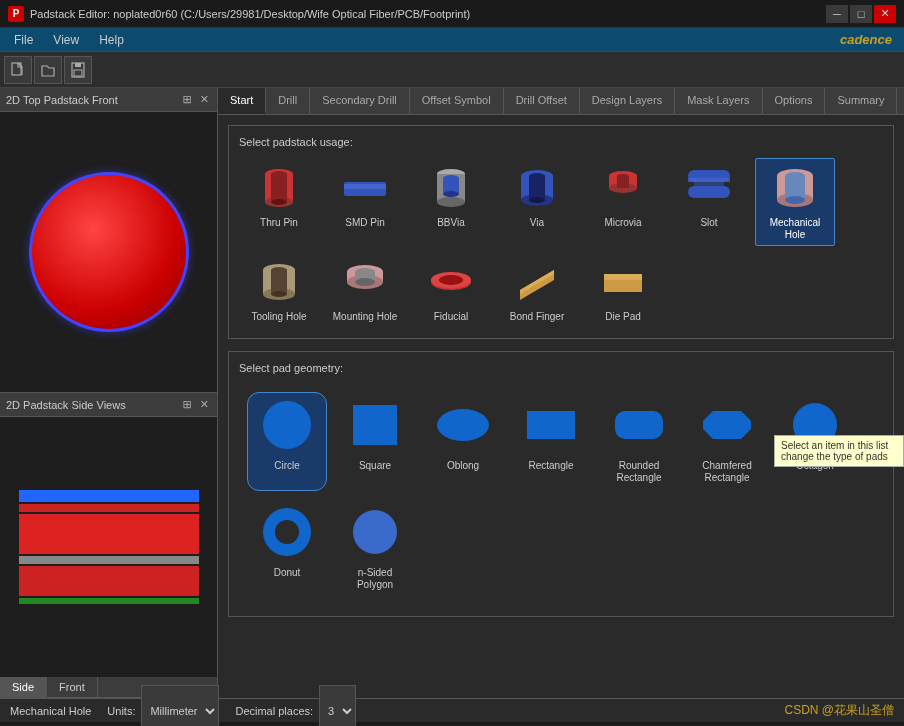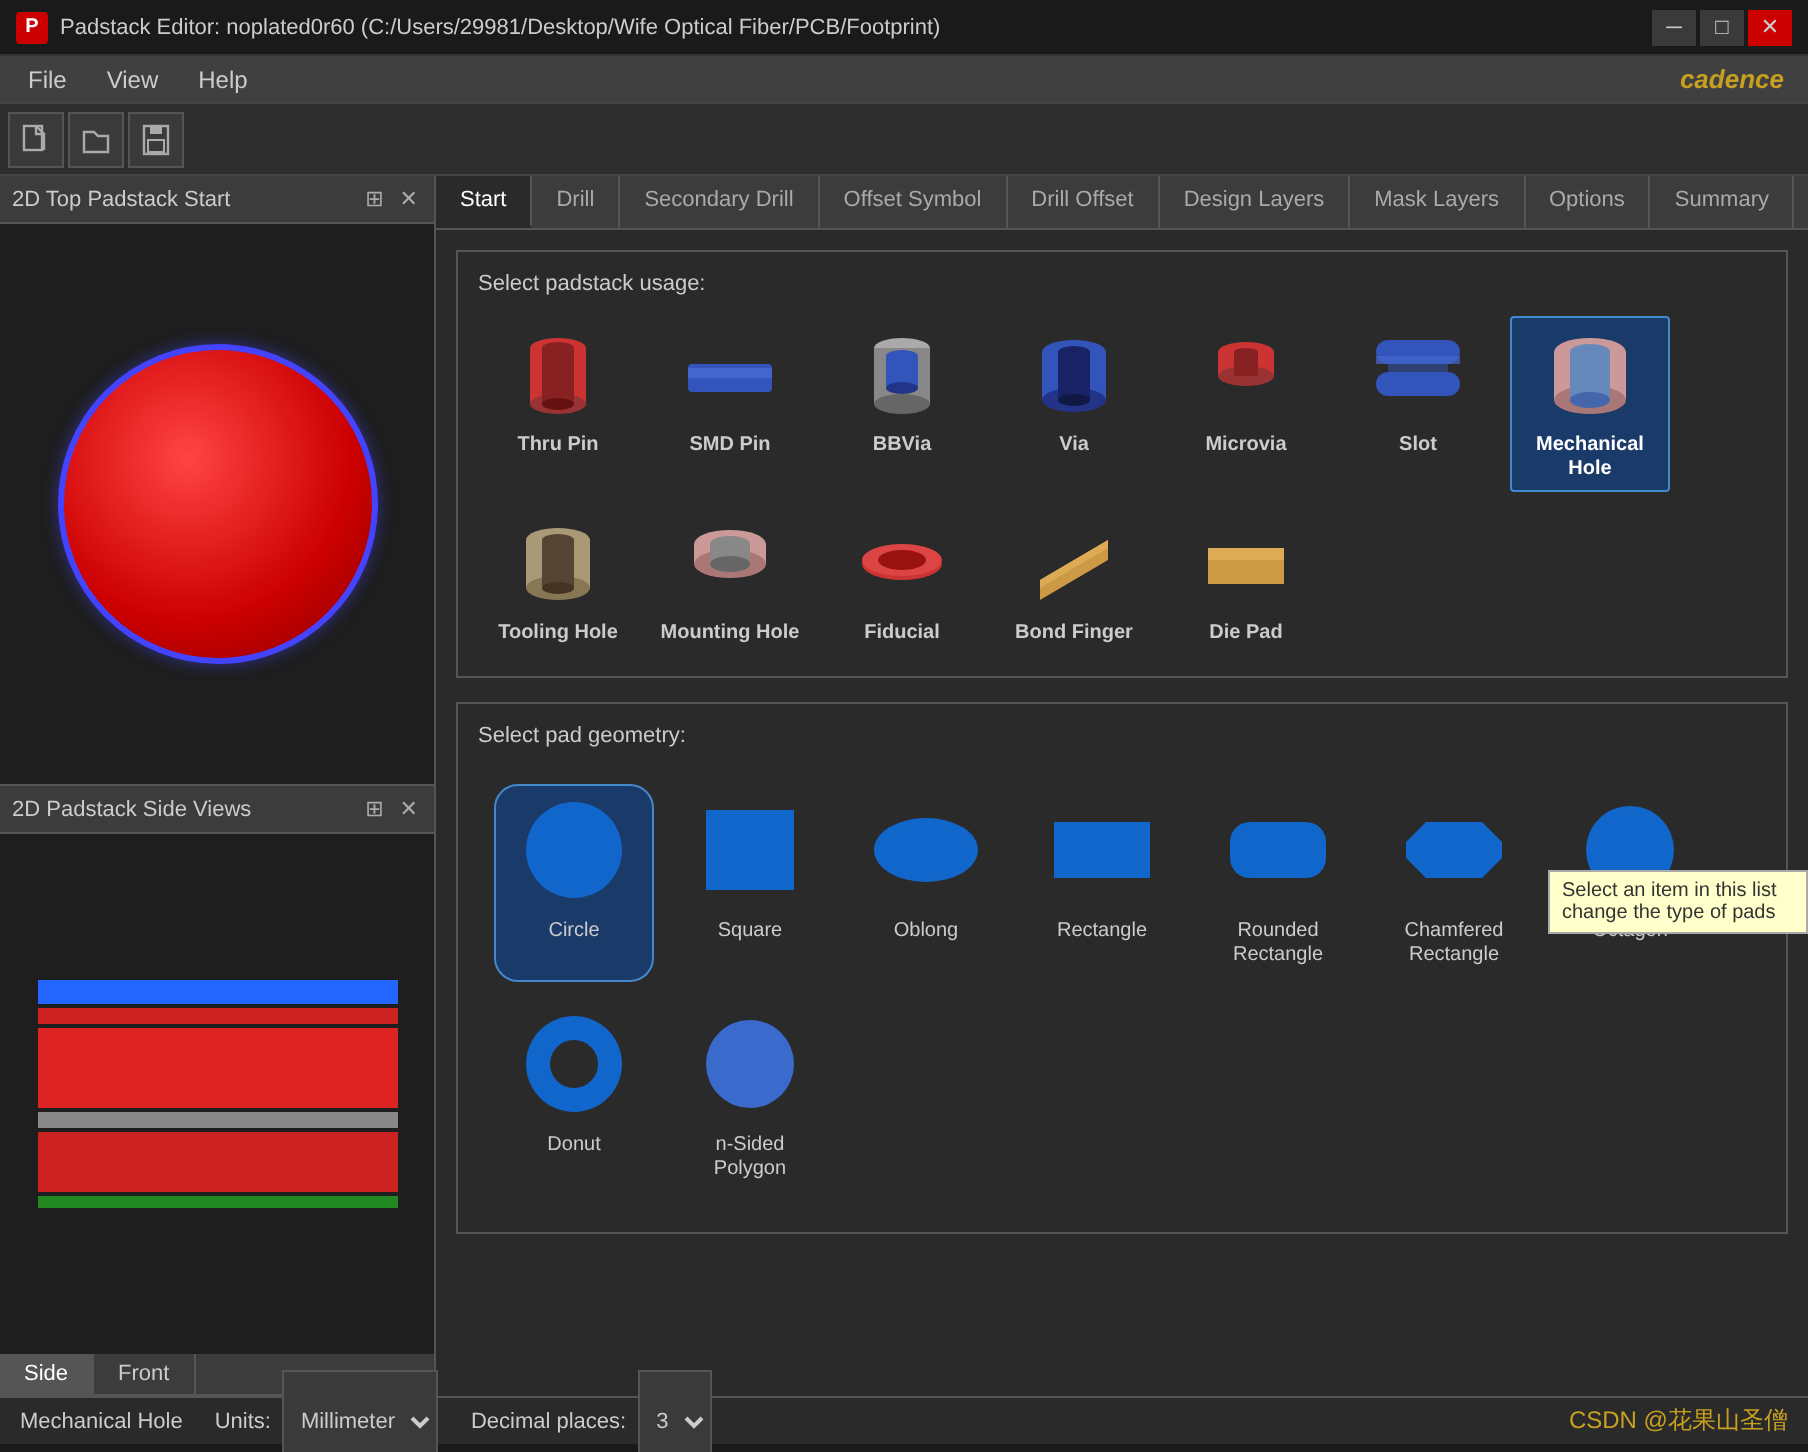--- a/index.html
+++ b/index.html
@@ -7,21 +7,21 @@
     
     
     #titlebar { background: #1a1a1a; height: 28px; display: flex; align-items: center; padding: 0 8px; border-bottom: 1px solid #333; }
     #titlebar .app-icon { width: 16px; height: 16px; background: #c00; border-radius: 2px; margin-right: 6px; font-size: 10px; display: flex; align-items: center; justify-content: center; color: white; font-weight: bold; }
     #titlebar .title { font-size: 11px; color: #ccc; flex: 1; }
     #titlebar .win-controls { display: flex; gap: 2px; }
     #titlebar .win-btn { width: 22px; height: 18px; background: #3a3a3a; border: none; color: #ccc; font-size: 11px; cursor: pointer; display: flex; align-items: center; justify-content: center; }
     #titlebar .win-btn.close { background: #c00; }
 
     
-    #menubar { background: #404040; height: 24px; display: flex; align-items: center; padding: 0 4px; border-bottom: 1px solid #444; }
+    #menubar { background: #0c4a6e; height: 24px; display: flex; align-items: center; padding: 0 4px; border-bottom: 1px solid #444; }
     .menu-item { padding: 2px 10px; font-size: 12px; color: #ccc; cursor: pointer; }
     #menubar .logo { margin-left: auto; color: #c8a020; font-size: 13px; font-style: italic; font-weight: bold; padding-right: 8px; }
 
     
     #toolbar { background: #2d2d2d; height: 36px; display: flex; align-items: center; padding: 0 4px; border-bottom: 1px solid #444; gap: 2px; }
     .toolbar-btn { width: 28px; height: 28px; background: #3a3a3a; border: 1px solid #555; color: #ccc; cursor: pointer; display: flex; align-items: center; justify-content: center; font-size: 14px; }
 
     
     #main { display: flex; height: calc(726px - 88px - 28px); }
 
@@ -62,21 +62,21 @@
     .tab.active { background: #2a2a2a; color: #fff; border-bottom: 2px solid #2a2a2a; }
 
     
     .content-area { flex: 1; padding: 10px; overflow-y: auto; display: flex; flex-direction: column; gap: 12px; }
 
     
     .section-box { border: 1px solid #555; padding: 10px; background: #2a2a2a; }
     .section-title { font-size: 11px; color: #ccc; margin-bottom: 10px; }
 
     
-    .usage-grid { display: flex; flex-wrap: wrap; gap: 6px; font-weight: bold; }
+    .usage-grid { display: flex; flex-wrap: wrap; gap: 6px; }
     .usage-item { width: 80px; display: flex; flex-direction: column; align-items: center; cursor: pointer; padding: 4px; border: 1px solid transparent; border-radius: 2px; }
     .usage-item.selected { background: #1a3a6a; border-color: #4488cc; }
     .usage-icon { width: 64px; height: 50px; display: flex; align-items: center; justify-content: center; margin-bottom: 4px; }
     .usage-label { font-size: 10px; color: #ccc; text-align: center; line-height: 1.2; }
     .usage-item.selected .usage-label { color: #fff; }
     
     
     .geom-grid { display: flex; flex-wrap: wrap; gap: 8px; padding: 8px; }
     .geom-item { width: 80px; display: flex; flex-direction: column; align-items: center; cursor: pointer; padding: 6px 4px; border: 1px solid transparent; border-radius: 12px; }
     .geom-item.selected { background: #1a3a6a; border-color: #4488cc; }
@@ -133,21 +133,21 @@
       </svg>
   </button>
 </div>
 
 <div id="main">
 
   <div id="left-panel">
 
     <div class="view-panel">
       <div class="view-header">
-        <span>2D Top Padstack Start</span>
+        <span>2D Top Padstack Front</span>
         <div class="view-controls">
           <button class="view-control-btn">⊞</button>
           <button class="view-control-btn">✕</button>
         </div>
       </div>
       <div class="view-canvas">
         <div class="circle-view"></div>
       </div>
     </div>
 

